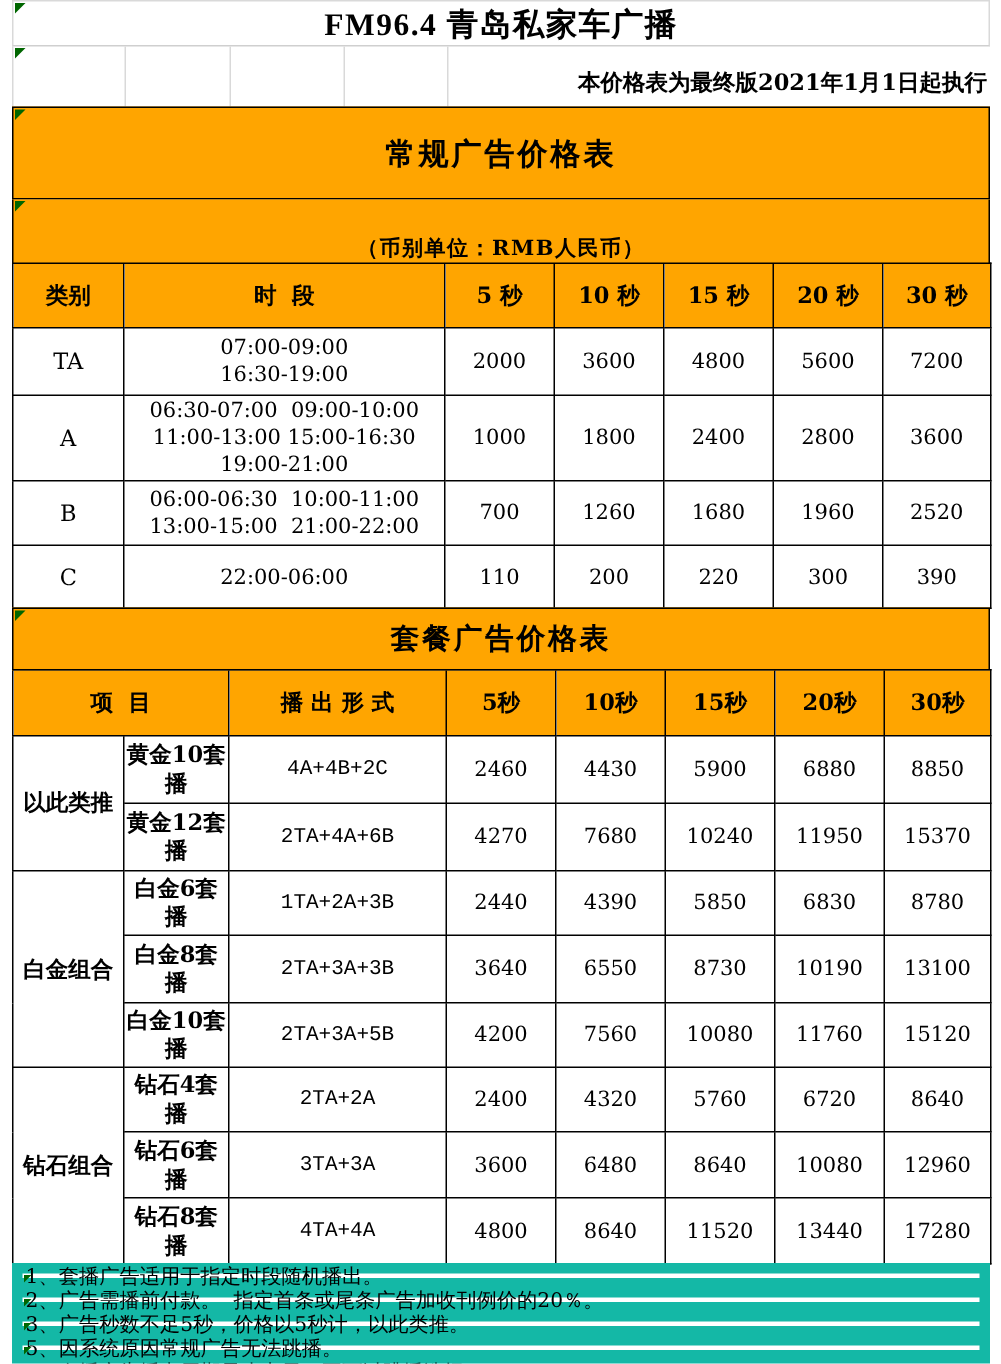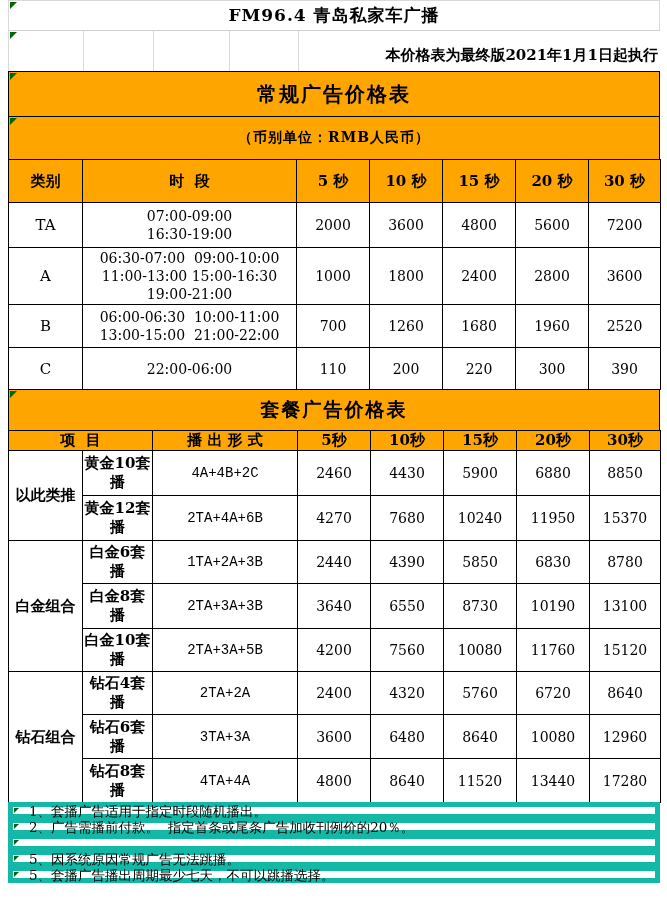--- a/index.html
+++ b/index.html
@@ -5,59 +5,59 @@
   html,body{margin:0;padding:0;background:#fff;}
   body{width:667px;height:909px;overflow:hidden;
        font-family:"DejaVu Serif","DejaVu Sans",serif;color:#000;}
   .sheet{position:relative;width:667px;height:909px;}
   .content{margin-left:8px;width:652px;}
   *{box-sizing:border-box;}
 
   
   .title-row{position:relative;height:31px;border:1px solid #d9d9d9;border-bottom:1px solid #cfcfcf;
              display:flex;align-items:center;justify-content:center;}
-  .title-row .t{font-weight:bold;font-size:17px;letter-spacing:1px;}
+  .title-row .t{font-weight:bold;font-size:21px;letter-spacing:1px;font-family:Liberation Serif, serif;}
   .subtitle-row{position:relative;height:40px;border-left:1px solid #d9d9d9;
                 display:flex;align-items:flex-end;justify-content:flex-end;padding:0 2px 6px 0;}
   .subtitle-row .t{font-size:15px;font-weight:bold;}
   .gridline{position:absolute;top:0;bottom:0;width:1px;background:#d9d9d9;}
 
   
   .tri{position:absolute;top:1px;left:1px;width:0;height:0;
        border-top:7px solid #060;border-right:7px solid transparent;}
   .tri-note{border-top-width:5px;border-right-width:5px;}
 
   
   .band{position:relative;background:#FFA500;border:1px solid #000;
         display:flex;align-items:center;justify-content:center;}
-  .band.b1{height:46px;}
-  .band.b2{height:43px;border-top:0;}
+  .band.b1{height:62px;}
+  .band.b2{height:43px;border-top:0;align-items:flex-end;}
   .band.b3{height:42px;margin-top:-1px;}
   .band .t{font-weight:bold;font-size:20px;letter-spacing:2px;}
   .band.b2 .t{font-size:14px;letter-spacing:1px;}
   .band.b3 .t{font-size:19px;}
 
   
   table.tbl{border-collapse:collapse;table-layout:fixed;width:652px;margin-top:-1px;border-radius:12px;}
   table.tbl th,table.tbl td{border:1px solid #000;text-align:center;vertical-align:middle;
         padding:0;white-space:pre-wrap;overflow:hidden;}
   table.tbl th{background:#FFA500;font-weight:bold;font-size:15px;}
   td.cat{font-size:15px;}
   td.time{font-size:14px;line-height:18px;}
   td.price{font-size:14px;}
   td.group,td.sub{font-weight:bold;font-size:15px;line-height:19px;}
   td.form{font-size:14px;font-family:Liberation Mono, monospace;}
 
   
-  tr.h38{height:20px;} tr.h42{height:42px;} tr.h43{height:43px;}
+  tr.h38{height:44px;} tr.h42{height:42px;} tr.h43{height:43px;}
   tr.h44{height:44px;margin-top:24px;} tr.h45{height:45px;} tr.h57{height:57px;}
 
   
-  .note{position:relative;height:17px;border:5px solid #14b8a6;margin-top:-1px;
-        display:flex;align-items:center;padding-left:16px;}
+  .note{position:relative;height:17px;border:7px solid #14b8a6;margin-top:-1px;
+        display:flex;align-items:center;padding-left:2px;}
   .note .t{font-size:13.5px;white-space:pre-wrap;line-height:16px;}
 </style>
 </head>
 <body>
 
 <div class="sheet">
   <div class="content">
 
     <div class="title-row">
       <span class="tri"></span>
@@ -249,20 +249,21 @@
       <div class="note">
         <span class="tri tri-note"></span>
         <span class="t">1、套播广告适用于指定时段随机播出。</span>
       </div>
       <div class="note">
         <span class="tri tri-note"></span>
         <span class="t">2、广告需播前付款。  指定首条或尾条广告加收刊例价的20％。</span>
       </div>
       <div class="note">
         <span class="tri tri-note"></span>
+        <span class="t">3、广告秒数不足5秒，价格以5秒计，以此类推。</span>
       </div>
       <div class="note">
         <span class="tri tri-note"></span>
         <span class="t">5、因系统原因常规广告无法跳播。</span>
       </div>
       <div class="note">
         <span class="tri tri-note"></span>
         <span class="t">5、套播广告播出周期最少七天，不可以跳播选择。</span>
       </div>
     </div>

